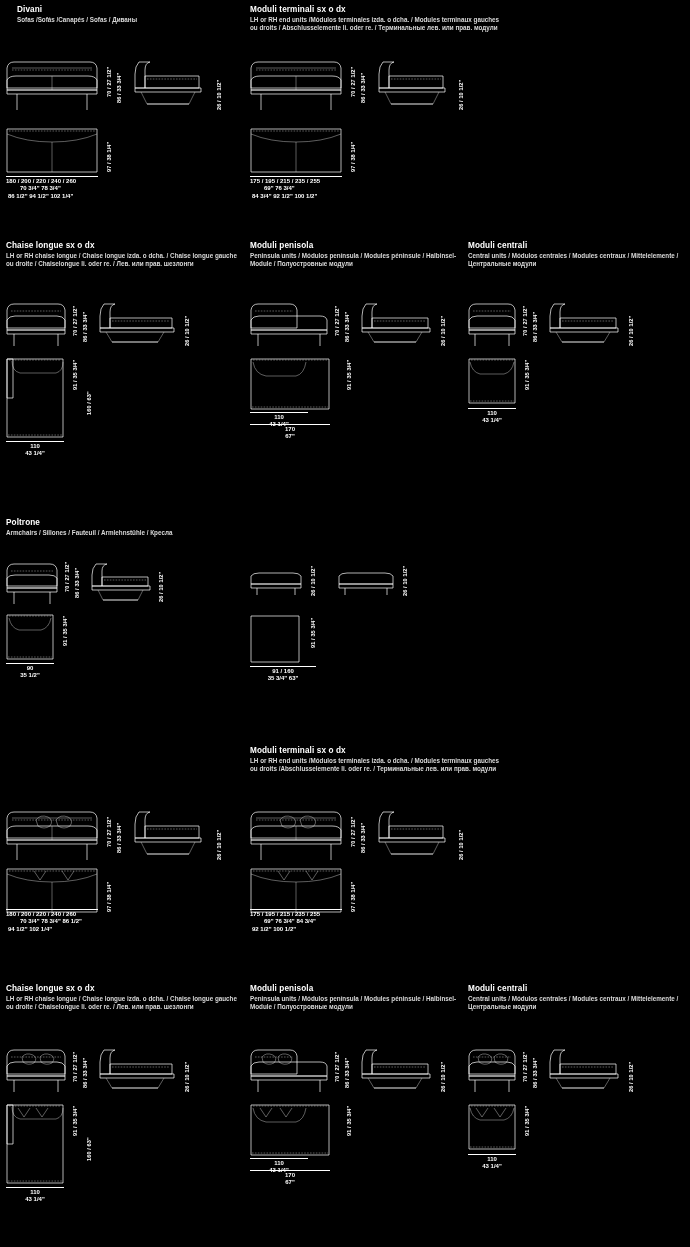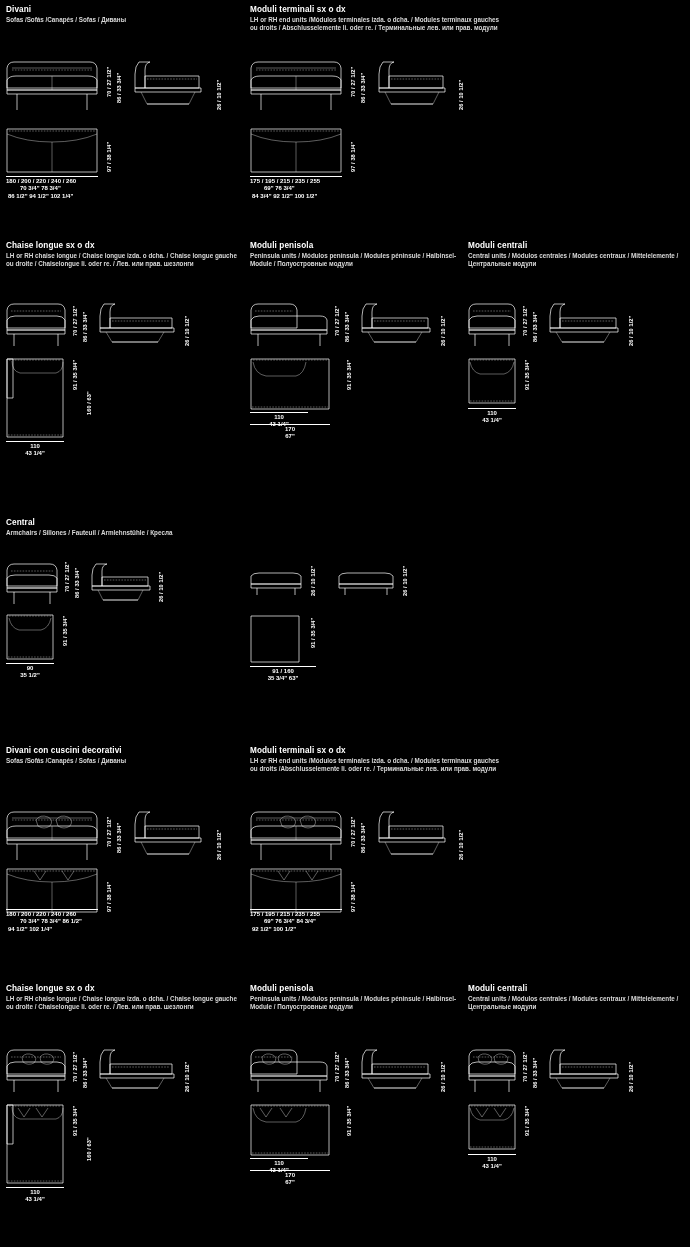--- a/index.html
+++ b/index.html
@@ -40,21 +40,21 @@
         line-height:7.4px;white-space:nowrap;}
   .wcap .r2{padding-left:14px;}
   .wcap .r3{padding-left:2px;}
   .rule{position:absolute;background:#fff;height:1px;}
 </style>
 </head>
 <body>
 
 <div class="sheet">
 
-<div class="block" style="left:6px;top:5px;width:235px;">
+<div class="block" style="left:17px;top:5px;width:235px;">
   <div class="hd-title">Divani</div>
   <div class="hd-sub">Sofas /Sofás /Canapés / Sofas / Диваны</div>
 </div>
 
 <div class="dw" style="left:6px;top:58px;">
 <svg width="92" height="55" viewBox="0 0 92 55">
   <path class="ln" d="M1 10 Q2 4 8 4 L84 4 Q90 4 91 10 L91 30 L1 30 Z"></path>
   <path class="ln-thin" d="M6 10 L86 10"></path>
   <path class="ln-dash" d="M6 12 L86 12"></path>
   <path class="ln" d="M1 22 Q3 18 10 18 L82 18 Q89 18 91 22 L91 32 L1 32 Z"></path>
@@ -321,21 +321,21 @@
   <span>91</span> / <span>35 3/4"</span>
 </div>
 
 <div class="rule" style="left:468px;top:408px;width:48px;"></div>
 <div class="wcap c" style="left:466px;top:410px;width:52px;text-align:center;">
   <div>110</div>
   <div>43 1/4"</div>
 </div>
 
 <div class="block" style="left:6px;top:518px;width:220px;">
-  <div class="hd-title">Central</div>
+  <div class="hd-title">Poltrone</div>
   <div class="hd-sub">Armchairs / Sillones / Fauteuil / Armlehnstühle / Кресла</div>
 </div>
 
 <div class="dw" style="left:6px;top:560px;">
 <svg width="52" height="46" viewBox="0 0 52 46">
   <path class="ln" d="M1 10 Q2 4 8 4 L44 4 Q50 4 51 10 L51 26 L1 26 Z"></path>
   <path class="ln-dash" d="M5 11 L47 11"></path>
   <path class="ln" d="M1 18 Q3 15 9 15 L43 15 Q49 15 51 18 L51 28 L1 28 Z"></path>
   <path class="ln" d="M1 28 L51 28 L51 32 L1 32 Z"></path>
   <path class="ln" d="M8 32 L8 44 M44 32 L44 44"></path>
@@ -411,24 +411,20 @@
 <div class="dim v" style="left:310px;top:648px;">
   <span>91</span> / <span>35 3/4"</span>
 </div>
 
 <div class="rule" style="left:250px;top:666px;width:66px;"></div>
 <div class="wcap c" style="left:248px;top:668px;width:70px;text-align:center;">
   <div>91 / 160</div>
   <div>35 3/4"  63"</div>
 </div>
 
-<div class="block" style="left:6px;top:746px;width:240px;">
-  <div class="hd-title">Divani con cuscini decorativi</div>
-  <div class="hd-sub">Sofas /Sofás /Canapés / Sofas / Диваны</div>
-</div>
 
 <div class="dw" style="left:6px;top:808px;">
 <svg width="92" height="55" viewBox="0 0 92 55">
   <path class="ln" d="M1 10 Q2 4 8 4 L84 4 Q90 4 91 10 L91 30 L1 30 Z"></path>
   <path class="ln-thin" d="M6 10 L86 10"></path>
   <path class="ln-dash" d="M6 12 L86 12"></path>
   <path class="ln-thin" d="M30 12 Q34 6 42 9 Q48 12 44 18 Q38 22 32 18 Z"></path>
   <path class="ln-thin" d="M50 12 Q54 6 62 9 Q68 12 64 18 Q58 22 52 18 Z"></path>
   <path class="ln" d="M1 22 Q3 18 10 18 L82 18 Q89 18 91 22 L91 32 L1 32 Z"></path>
   <path class="ln-thin" d="M46 18 L46 32"></path>

